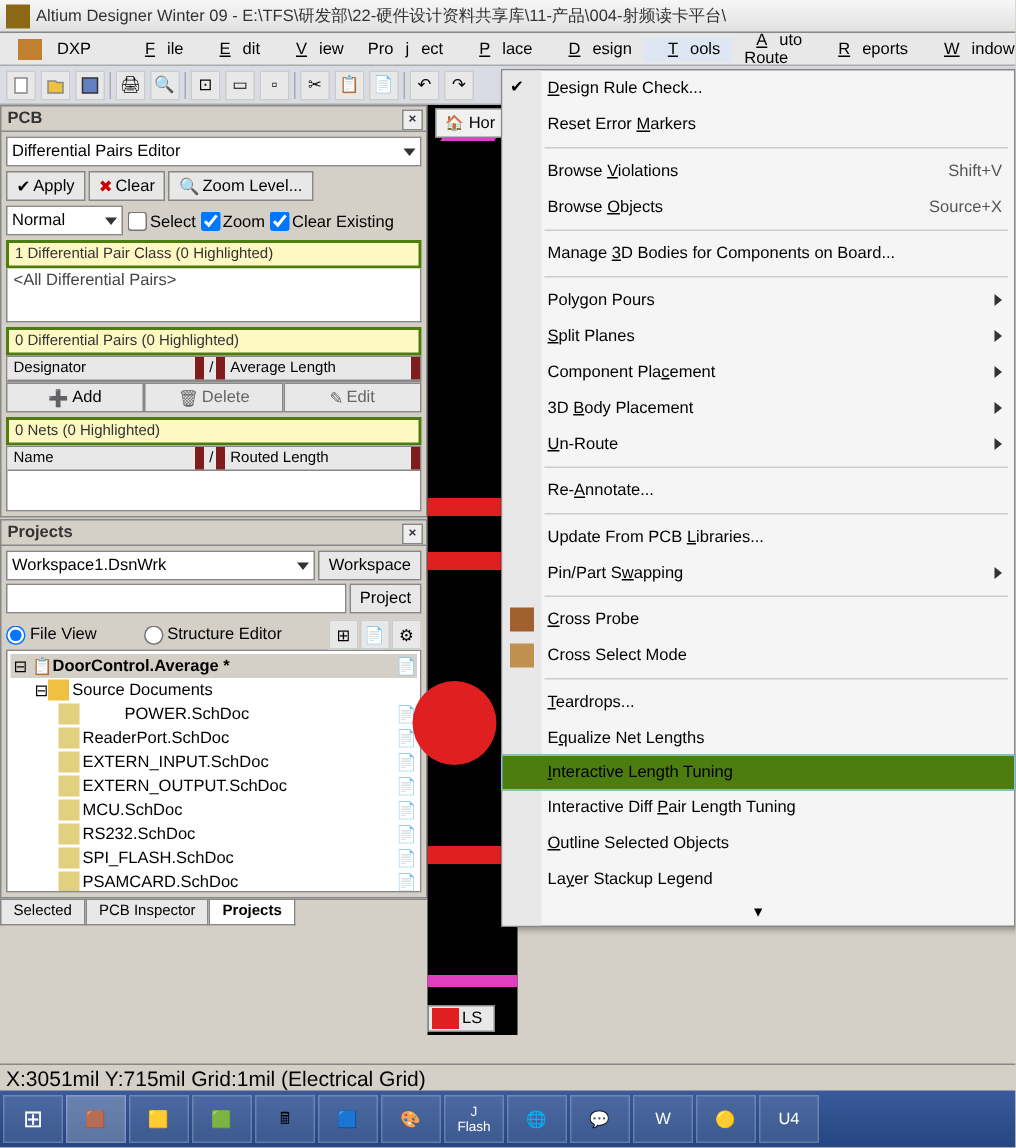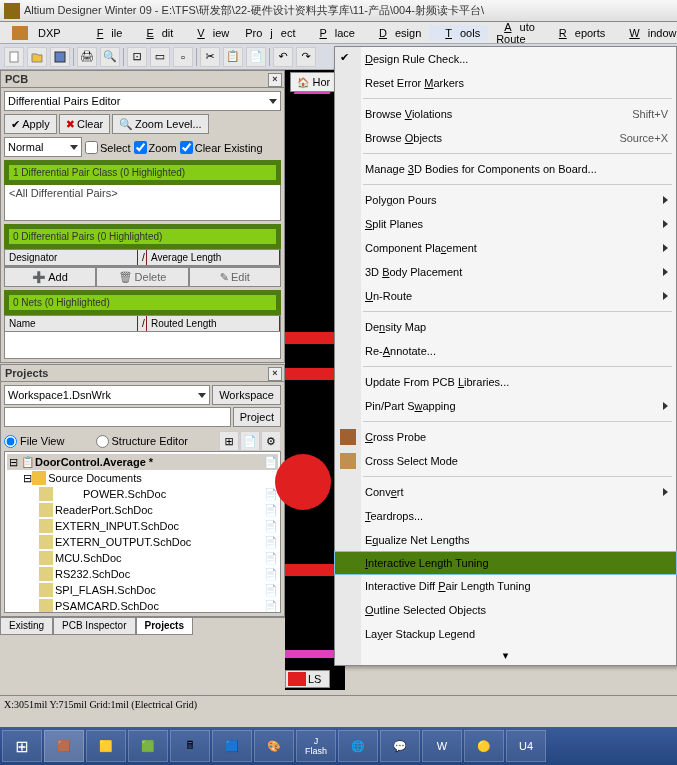--- a/index.html
+++ b/index.html
@@ -16,40 +16,40 @@
 .left { float:left; width:285px;border-radius:32px; }
 .panelhdr { height:18px;background:#d4d0c8;border:1px solid #888;display:flex;align-items:center;padding:0 4px;font-weight:bold;color:#333; position:relative;}
 .panelhdr .x { position:absolute;right:2px;top:2px;width:14px;height:14px;font-size:9px;text-align:center;border:1px solid #888;background:#eee; }
 .panelbody { background:#d4d0c8; border:1px solid #888; border-top:none; padding:3px; }
 .combo { width:100%; height:20px; background:#fff; border:1px solid #888; padding:1px 3px; display:flex;align-items:center;justify-content:space-between; }
 .combo .arr { width:0;height:0;border-left:4px solid transparent;border-right:4px solid transparent;border-top:5px solid #333; }
 .btnrow { display:flex; gap:2px; margin-top:3px; }
 .btn { height:20px; padding:2px 6px; background:#e8e8e8; border:1px solid #888; display:flex;align-items:center;gap:2px; }
 .checks { display:flex; gap:3px; align-items:center; margin-top:3px;}
 .checks label { display:flex; align-items:flex-end; gap:2px; font-size:10px;}
-.listhead { background:#84cc16;border:5px solid #4d7c0f; padding:2px 4px; font-size:10px; color:#333;}
+.listhead { background:#fef9c3;border:2px solid #4d7c0f; padding:2px 4px; font-size:10px; color:#333;}
 .list { background:#fff; border:1px solid #888; border-top:none; height:36px; padding:2px 4px;font-size:10px;color:#444;}
 .grid { background:#fff;border:1px solid #888; }
 .gridh { display:flex;background:#e8e8e8;border-bottom:1px solid #888;}
-.gridh span { padding:2px 4px;font-size:10px;border-right:1px solid #7f1d1d;}
+.gridh span { padding:2px 4px;font-size:10px;border-right:6px solid #7f1d1d;}
 .gridbtns { display:flex; }
 .gridbtns .btn { flex:1; justify-content:center; color:#666;}
 .gridbtns .btn.active { color:#000; }
 .addico { color:#d4a017; }
 .proj { margin-top:1px; }
 .tree { background:#fff; border:1px solid #888; height:162px; overflow:hidden; padding:2px; font-size:11px;}
 .tnode { display:flex; align-items:center; height:16px; padding-left:2px;}
 .tnode.sel { background:#d4d0c8;}
 .ticon { width:14px;height:14px;margin-right:2px;display:inline-block; }
 .folder { background:#f0c040; }
 .sch { background:#e0d080; }
 .tabs { display:flex; background:#d4d0c8; height:18px; border-top:1px solid #888;}
 .tab { padding:2px 8px; border:1px solid #888; border-top:none; background:#e8e8e8;font-size:10px;}
 .tab.active { background:#fff; font-weight:bold;}
-.status { position:absolute;bottom:52px;left:0;right:0;height:18px;background:#d4d0c8;border-top:1px solid #888;padding:2px 4px;font-size:10px;display:flex;align-items:center;font-family:Liberation Serif, serif;}
+.status { position:absolute;bottom:38px;left:0;right:0;height:18px;background:#d4d0c8;border-top:1px solid #888;padding:2px 4px;font-size:14px;display:flex;align-items:center;}
 .taskbar { position:absolute;bottom:0;left:0;right:0;height:38px;background:linear-gradient(#3a5a9a,#244680);display:flex;align-items:center;padding:0 2px;gap:2px;}
 .tskbtn { width:40px;height:32px;background:rgba(255,255,255,0.1);border:1px solid rgba(255,255,255,0.2);display:flex;align-items:center;justify-content:center;}
 .tskbtn.active { background:rgba(255,255,255,0.25);}
 .canvas { position:absolute; left:285px; top:70px; width:60px; height:620px; background:#000; }
 .canvas .magenta { position:absolute;top:12px;left:12px;width:36px;height:12px;background:#e040c0; transform:skewX(-30deg);}
 .canvas .yellow { position:absolute;top:2px;right:0;width:20px;height:20px;background:#f0e040; }
 .canvas .red1 { position:absolute;top:262px;left:0;right:0;height:12px;background:#e02020;}
 .canvas .red2 { position:absolute;top:298px;left:0;right:0;height:12px;background:#e02020;}
 .canvas .red3 { position:absolute;top:494px;left:0;right:0;height:12px;background:#e02020;}
 .canvas .circ { position:absolute;top:384px;left:-10px;width:56px;height:56px;background:#e02020;border-radius:50%;}
@@ -242,21 +242,21 @@
             <div class="tnode" style="padding-left: 32px;"><span class="ticon sch"></span>EXTERN_INPUT.SchDoc<span style="margin-left:auto;color:#888;">📄</span></div>
             <div class="tnode" style="padding-left: 32px;"><span class="ticon sch"></span>EXTERN_OUTPUT.SchDoc<span style="margin-left:auto;color:#888;">📄</span></div>
             <div class="tnode" style="padding-left: 32px;"><span class="ticon sch"></span>MCU.SchDoc<span style="margin-left:auto;color:#888;">📄</span></div>
             <div class="tnode" style="padding-left: 32px;"><span class="ticon sch"></span>RS232.SchDoc<span style="margin-left:auto;color:#888;">📄</span></div>
             <div class="tnode" style="padding-left: 32px;"><span class="ticon sch"></span>SPI_FLASH.SchDoc<span style="margin-left:auto;color:#888;">📄</span></div>
             <div class="tnode" style="padding-left: 32px;"><span class="ticon sch"></span>PSAMCARD.SchDoc<span style="margin-left:auto;color:#888;">📄</span></div>
           </div>
       </div>
     </div>
     <div class="tabs">
-      <div class="tab">Existing</div>
+      <div class="tab">Selected</div>
       <div class="tab">PCB Inspector</div>
       <div class="tab active">Projects</div>
     </div>
   </div>
 </div>
 
 <div class="canvas">
   <div class="yellow"></div>
     <div class="magenta"></div>
   <div class="red1"></div>
@@ -309,47 +309,40 @@
   <div class="mi">
       <span>3D <span class="u">B</span>ody Placement</span>
       <span class="arr"></span>
     </div>
   <div class="mi">
       <span><span class="u">U</span>n-Route</span>
       <span class="arr"></span>
     </div>
   <div class="msep"></div>
   <div class="mi">
-      <span>De<span class="u">n</span>sity Map</span>
-    </div>
-  <div class="mi">
       <span>Re-<span class="u">A</span>nnotate...</span>
     </div>
   <div class="msep"></div>
   <div class="mi">
       <span>Update From PCB <span class="u">L</span>ibraries...</span>
     </div>
   <div class="mi">
       <span>Pin/Part S<span class="u">w</span>apping</span>
       <span class="arr"></span>
     </div>
   <div class="msep"></div>
   <div class="mi">
       <span class="mico" style="background:#a06030;"></span>
       <span><span class="u">C</span>ross Probe</span>
     </div>
   <div class="mi">
       <span class="mico" style="background:#c09050;"></span>
       <span>Cross Select Mode</span>
     </div>
   <div class="msep"></div>
-  <div class="mi">
-      <span>Conv<span class="u">e</span>rt</span>
-      <span class="arr"></span>
-    </div>
   <div class="mi">
       <span><span class="u">T</span>eardrops...</span>
     </div>
   <div class="mi">
       <span>E<span class="u">q</span>ualize Net Lengths</span>
     </div>
   <div class="mi sel">
       <span><span class="u">I</span>nteractive Length Tuning</span>
     </div>
   <div class="mi">

